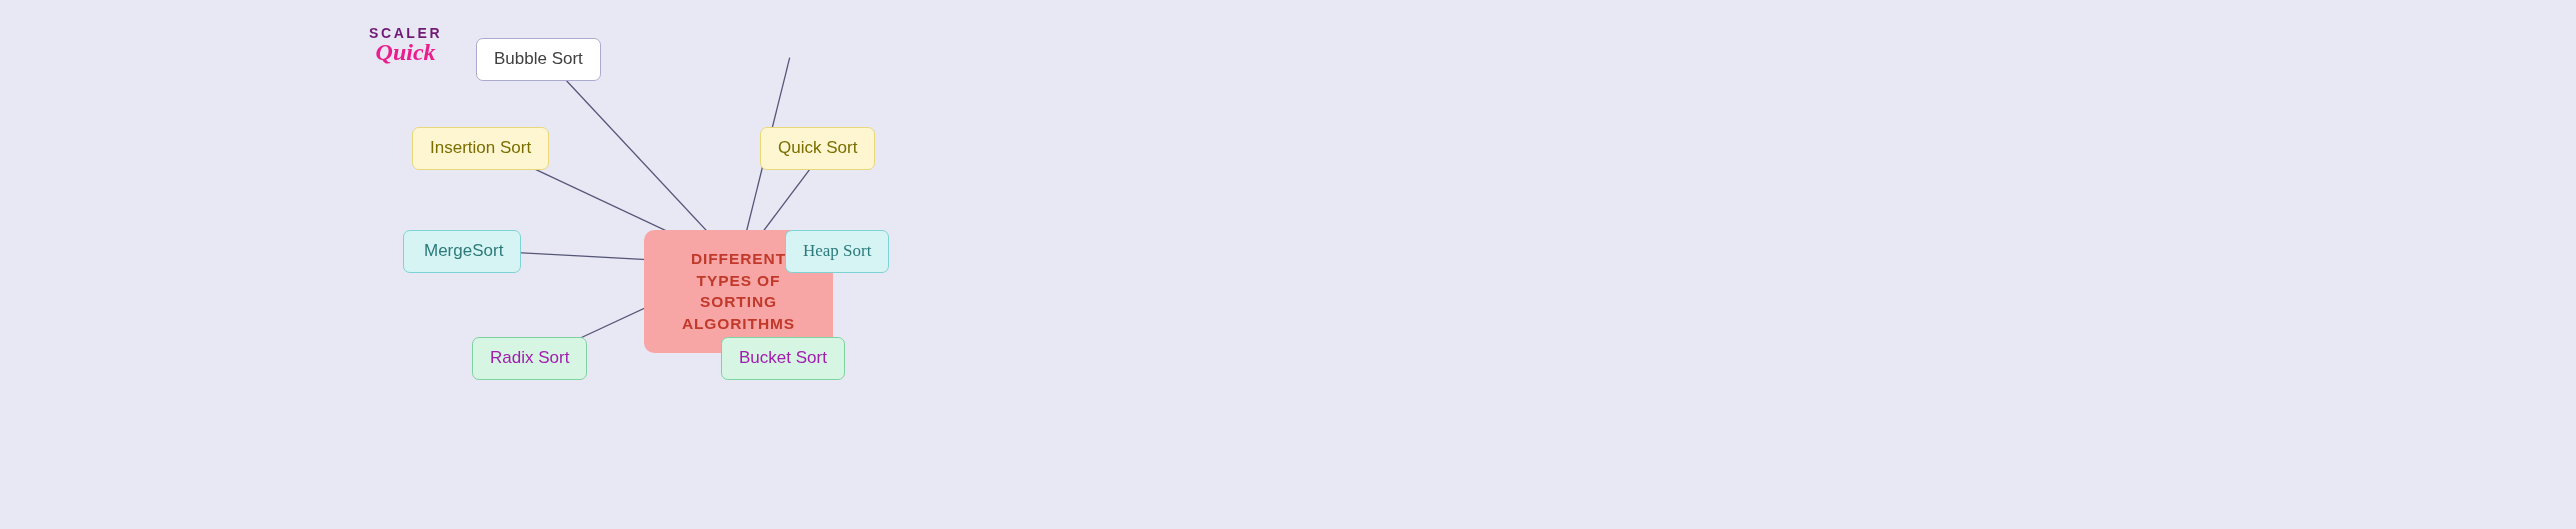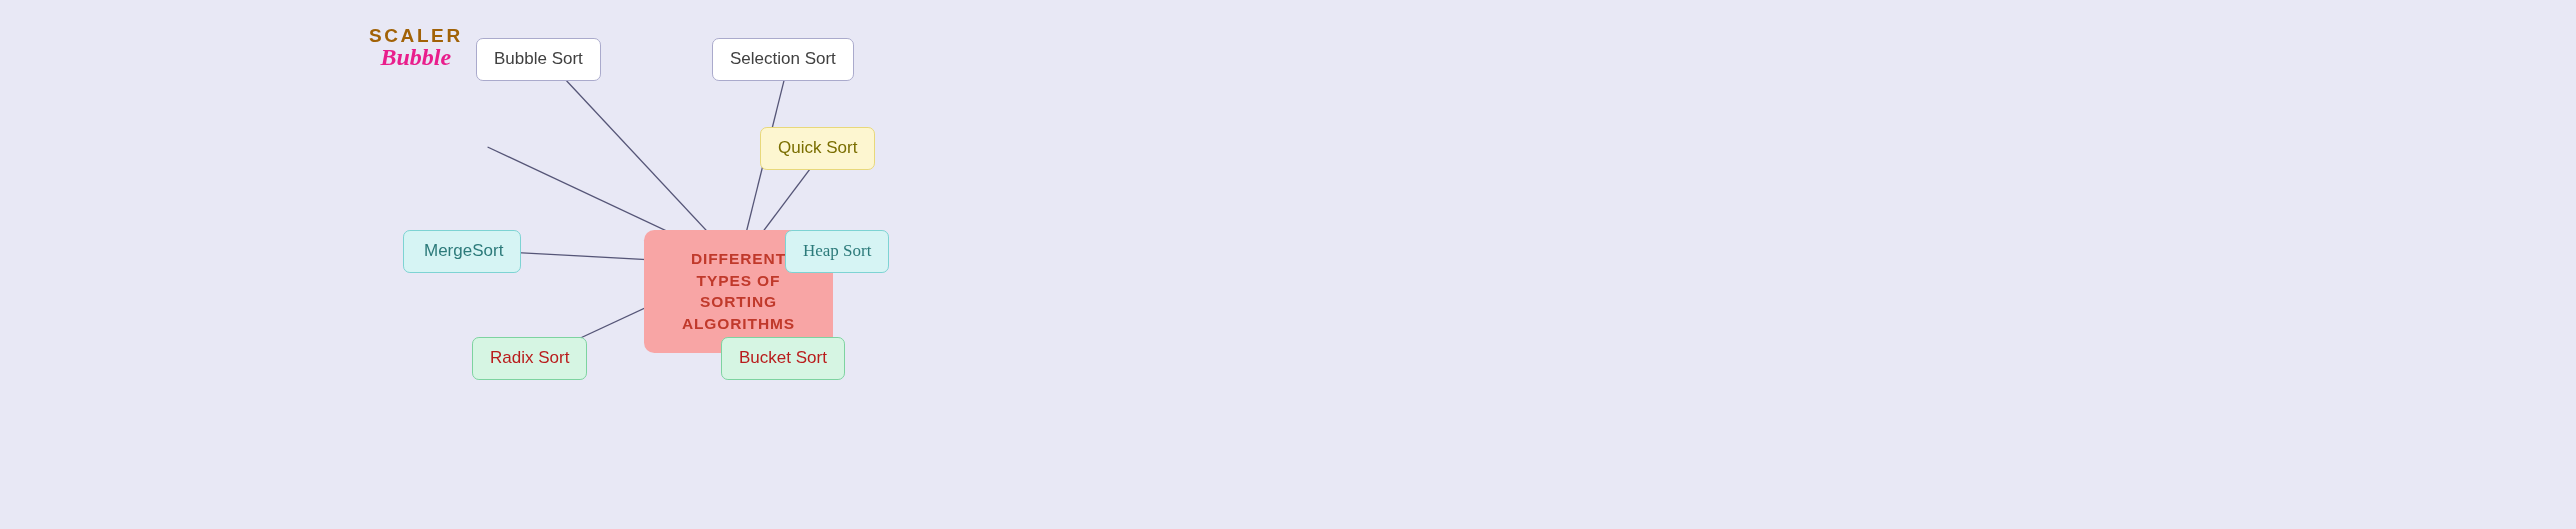--- a/index.html
+++ b/index.html
@@ -23,23 +23,23 @@
     .logo {
       position: absolute;
       top: 26px;
       left: 369px;
       display: flex;
       flex-direction: column;
       align-items: center;
     }
 
     .logo-scaler {
-      font-size: 19px;
+      font-size: 14px;
       font-weight: 900;
-      color: #a16207;
+      color: #701a75;
       letter-spacing: 2.6px;
       line-height: 1;
     }
 
     .logo-topics {
       font-size: 24px;
       font-weight: 700;
       color: #e91e8c;
       font-style: italic;
       font-family: 'Georgia', serif;
@@ -90,59 +90,59 @@
 
     .node-yellow {
       background: #fdf6d0;
       border: 1.3px solid #e8d87a;
       color: #7a6e00;
     }
 
     .node-green {
       background: #d6f5e3;
       border: 1.3px solid #7dd3a0;
-      color: #b91c1c;
+      color: #a21caf;
     }
 
     .node-white {
       background: #ffffff;
       border: 1.3px solid #aaaacc;
       color: #404040;
     }
   </style>
 </head>
 <body>
 
 <div class="container">
 
   <div class="logo">
     <span class="logo-scaler">SCALER</span>
-    <span class="logo-topics">Bubble</span>
+    <span class="logo-topics">Quick</span>
   </div>
 
   <svg class="lines-svg" id="lines-svg" viewBox="0 0 3001 617" width="2576" height="530">
       <line x1="860" y1="308" x2="635" y2="67" stroke="#555577" stroke-width="1.5"></line>
       <line x1="860" y1="308" x2="920" y2="67" stroke="#555577" stroke-width="1.5"></line>
       <line x1="860" y1="308" x2="568" y2="171" stroke="#555577" stroke-width="1.5"></line>
       <line x1="860" y1="308" x2="963" y2="171" stroke="#555577" stroke-width="1.5"></line>
       <line x1="860" y1="308" x2="548" y2="291" stroke="#555577" stroke-width="1.5"></line>
       <line x1="860" y1="308" x2="993" y2="291" stroke="#555577" stroke-width="1.5"></line>
       <line x1="860" y1="308" x2="628" y2="416" stroke="#555577" stroke-width="1.5"></line>
       <line x1="860" y1="308" x2="920" y2="416" stroke="#555577" stroke-width="1.5"></line>
     </svg>
 
   <div class="center-node" id="center-node" style="left:644px; top:230px;">
     <span>DIFFERENT TYPES OF<br>SORTING ALGORITHMS</span>
   </div>
 
   <div class="node node-white" id="node-bubble-sort" style="left:476px;top:38px;">
     <span>Bubble Sort</span>
   </div>
-  <div class="node node-white" id="node-selection-sort" style="left:712px;top:38px;">
-    <span>Selection Sort</span>
+  <div class="node node-yellow" id="node-insertion-sort" style="left:412px;top:127px;">
+    <span>Insertion Sort</span>
   </div>
   <div class="node node-yellow" id="node-quick-sort" style="left:760px;top:127px;text-align:right;">
     <span>Quick Sort</span>
   </div>
   <div class="node node-blue" id="node-merge-sort" style="left:403px;top:230px;padding-left:20px;">
     <span>MergeSort</span>
   </div>
   <div class="node node-blue" id="node-heap-sort" style="left:785px;top:230px;font-family:Liberation Serif, serif;">
     <span>Heap Sort</span>
   </div>

